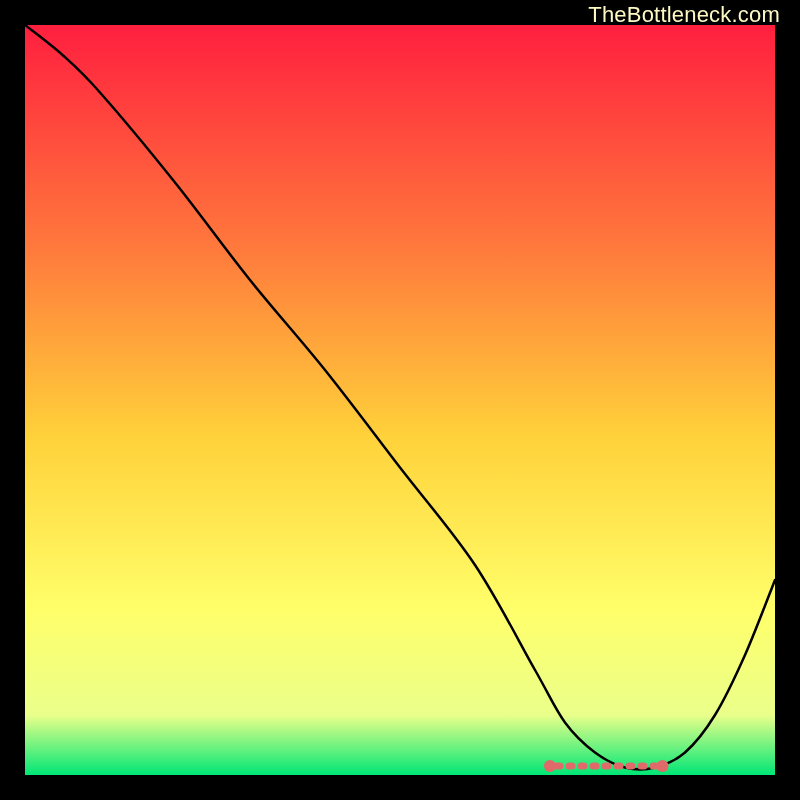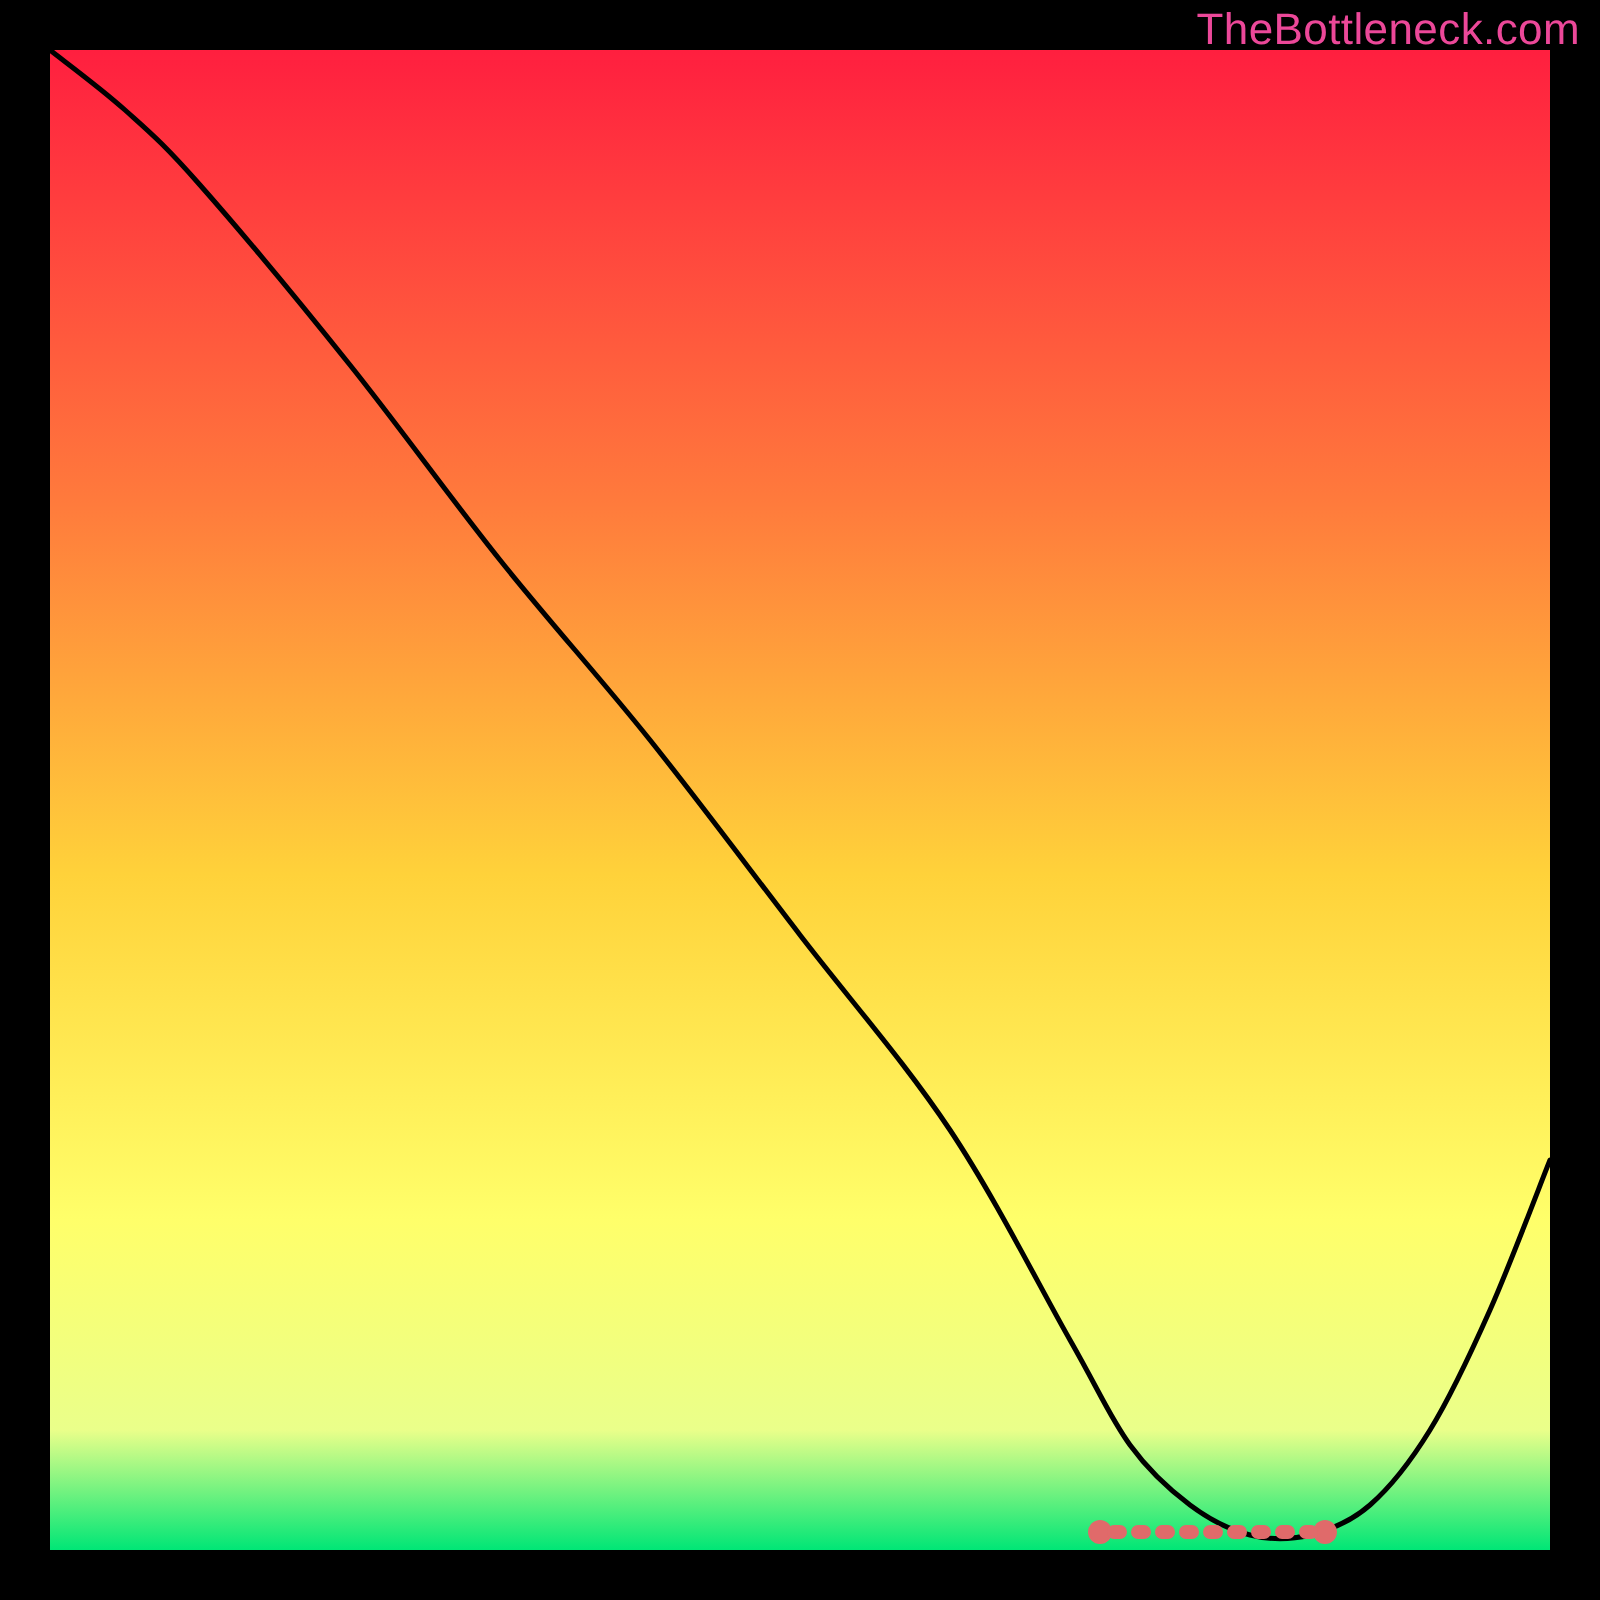--- a/index.html
+++ b/index.html
@@ -13,22 +13,22 @@
   }
   .stage {
     position: relative;
     width: 800px;
     height: 800px;
     background: #000;
   }
   .watermark {
     position: absolute;
     top: 2px;
-    right: 10px;
-    color: #ec4899;
+    right: 20px;
+    color: #fef9c3;
     font-size: 22px;
     font-weight: 500;
     letter-spacing: 0.2px;
     z-index: 10;
     user-select: none;
   }
   .plot-wrap {
     position: absolute;
     left: 25px;
     top: 25px;

